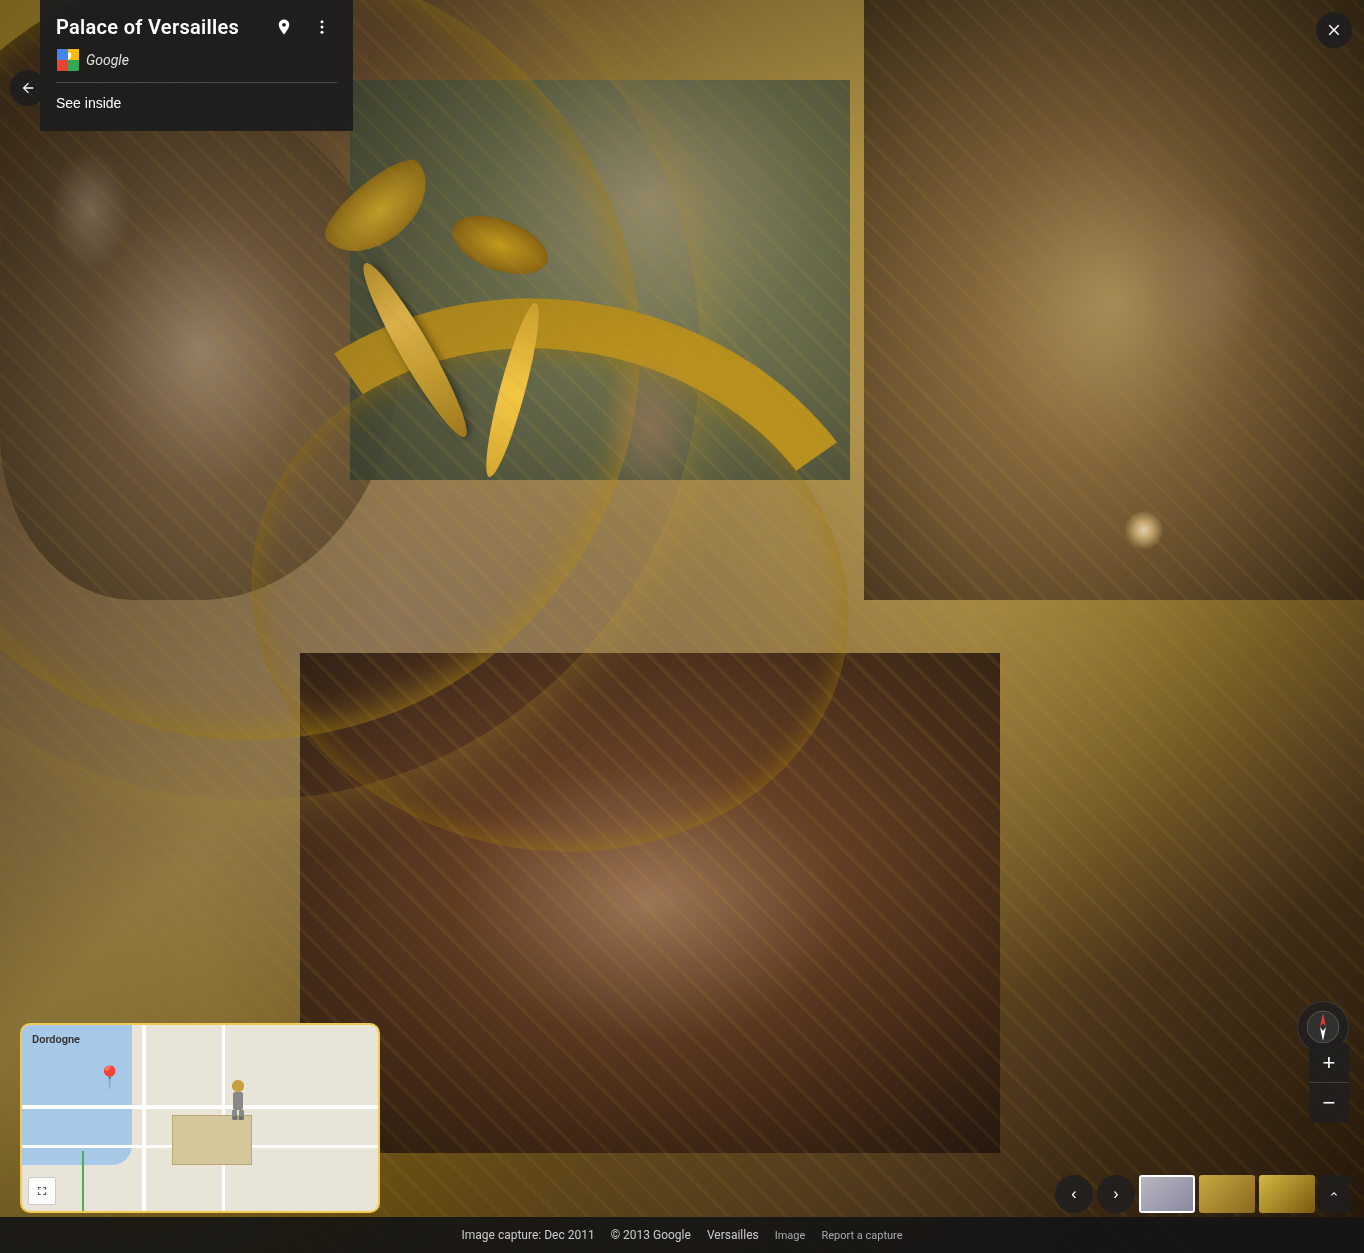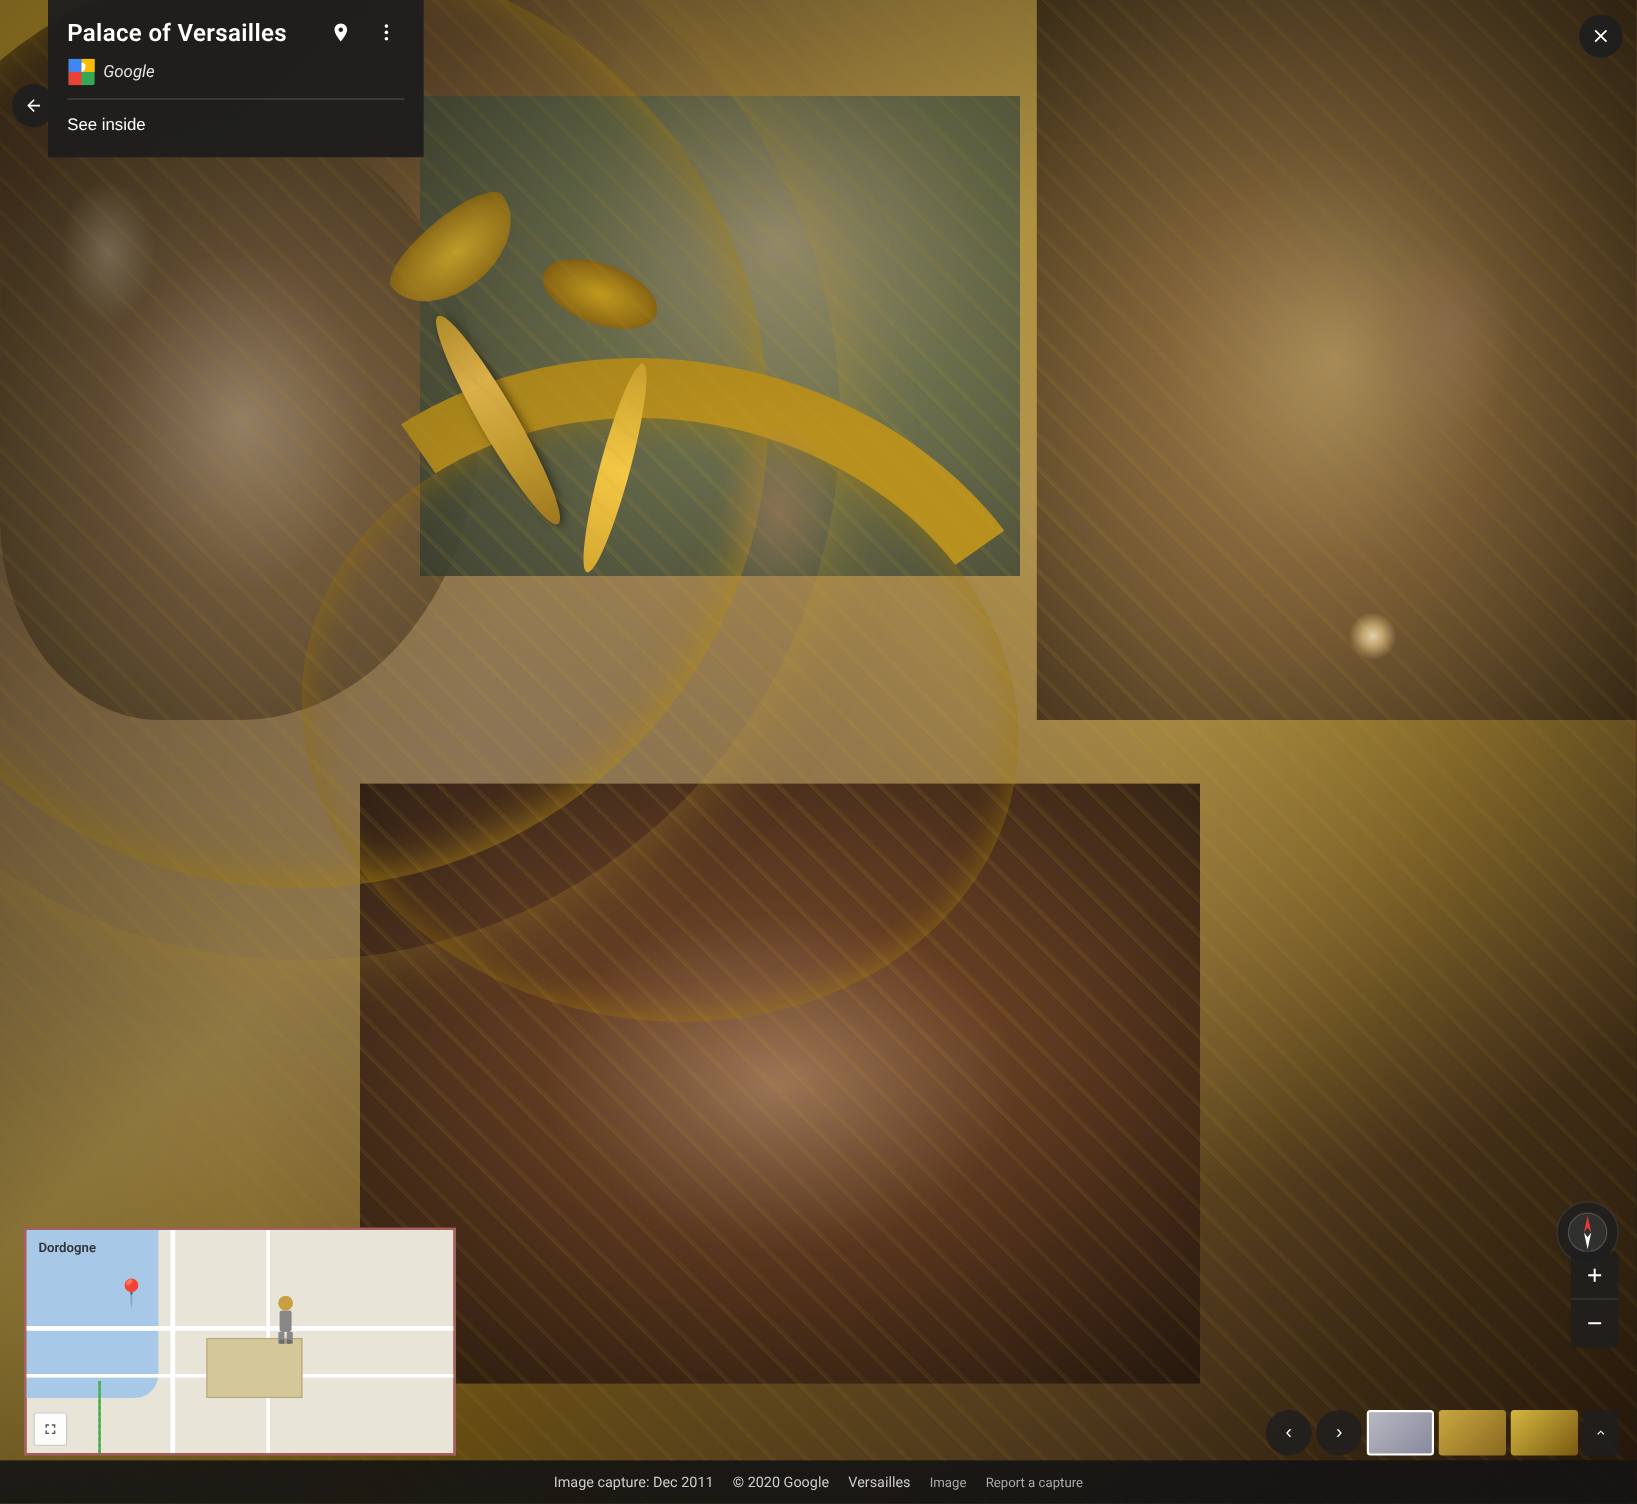--- a/index.html
+++ b/index.html
@@ -299,22 +299,22 @@
       display: flex; align-items: center; justify-content: center;
       border-bottom: 1px solid rgba(255,255,255,0.15);
     }
     .zoom-btn:last-child { border-bottom: none; }
 
     
     #mini-map {
       position: absolute;
       bottom: 40px; left: 20px;
       width: 360px; height: 190px;
-      background: #7f1d1d;
-      border-radius: 0;
+      background: #eab308;
+      border-radius: 10px;
       border: 2px solid rgba(255,255,255,0.3);
       overflow: hidden;
       z-index: 100;
     }
 
     .mini-map-bg {
       width: 100%; height: 100%;
       position: relative;
       background: #e8e4d8;
     }
@@ -623,17 +623,17 @@
   <div class="photo-thumb photo-thumb-3"></div>
   <button class="strip-expand-btn">
     <svg width="12" height="12" viewBox="0 0 24 24" fill="white">
       <path d="M7.41 15.41L12 10.83l4.59 4.58L18 14l-6-6-6 6z"></path>
     </svg>
   </button>
 </div>
 
 <div id="bottom-bar">
   <span>Image capture: Dec 2011</span>
-  <span>© 2020 Google</span>
+  <span>© 2013 Google</span>
   <span>Versailles</span>
   <a class="bottom-link">Image</a>
   <a class="bottom-link">Report a capture</a>
 </div>
 
 </body></html>

